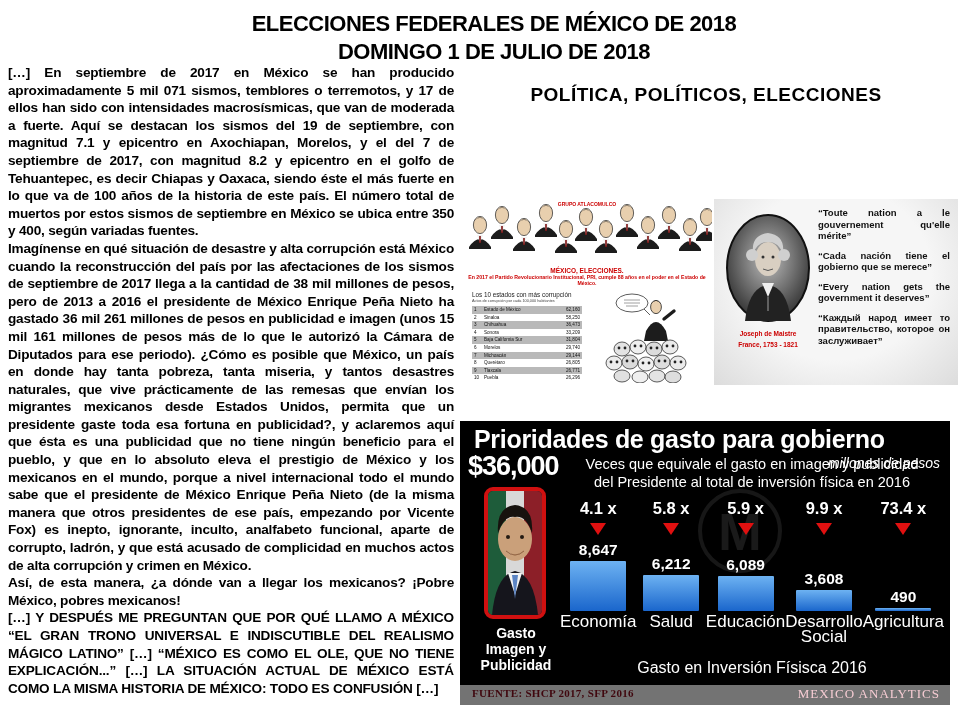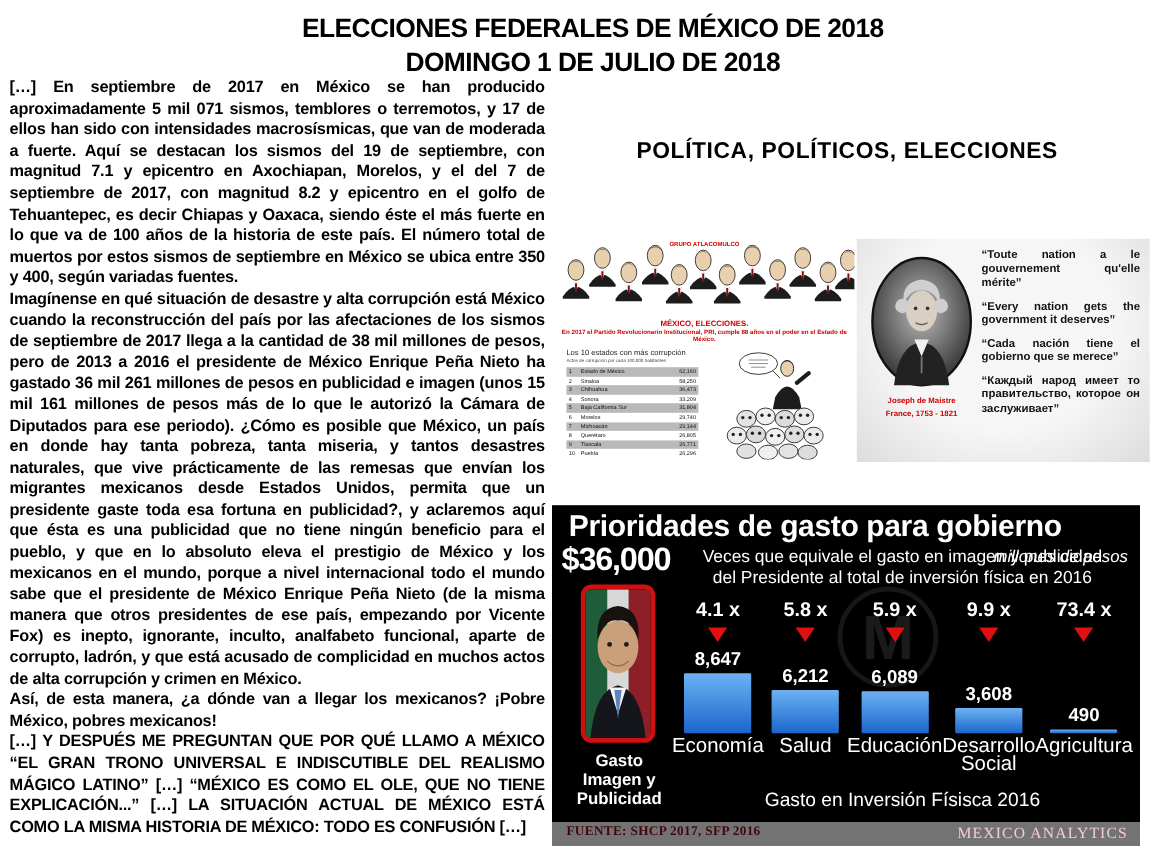--- a/index.html
+++ b/index.html
@@ -9,21 +9,21 @@
   
   .hdr { position:absolute; top:10px; left:0; width:960px; text-align:center; }
   .hdr .l1, .hdr .l2 { font-weight:700; font-size:22px; letter-spacing:-0.5px; line-height:28px; color:#000;padding-left:28px; }
 
   
   .article { position:absolute; left:8px; top:64px; width:446px; }
   .article p { font-size:13.6px; font-weight:700; line-height:17.6px; text-align:justify; letter-spacing:-0.2px; color:#000; }
 
   
   .rt { position:absolute; left:455px; top:84px; width:502px; }
-  .rt-head { text-align:center; font-weight:700; font-size:19px; letter-spacing:0.5px; margin-bottom:10px;margin-top:32px; }
+  .rt-head { text-align:center; font-weight:700; font-size:19px; letter-spacing:0.5px; margin-bottom:10px; }
   .rt-quote { font-weight:700; font-size:16px; line-height:21px; text-align:justify; letter-spacing:0.3px; }
 
   .img-row { position:absolute; left:458px; top:199px; width:500px; height:192px; }
   .panelA { position:absolute; left:4px; top:0; width:250px; height:190px; background:#fff; }
   .panelA svg { display:block; }
   .grupo-label { position:absolute; left:0; top:2px; width:250px; text-align:center; font-size:5px; font-weight:700; color:#c00; z-index:2; }
   .cartoon-cap { position:absolute; top:68px; left:0; width:250px; text-align:center; }
   .cartoon-cap .t { font-size:6.5px; font-weight:700; color:#c00; }
   .cartoon-cap .s { font-size:5.2px; font-weight:700; color:#c00; }
 
@@ -257,22 +257,22 @@
           <circle cx="38" cy="44" r="1.5" fill="#333"></circle>
             <circle cx="48" cy="44" r="1.5" fill="#333"></circle>
           <path d="M38,56 Q43,59 48,56" stroke="#555" stroke-width="1" fill="none"></path>
           <line x1="43" y1="84" x2="43" y2="98" stroke="#777" stroke-width="1.5"></line>
         </svg>
         <div class="maistre-cap">Joseph de Maistre</div>
         <div class="maistre-cap">France, 1753 - 1821</div>
       </div>
       <div class="maistre-quotes">
         <p>“Toute nation a le gouvernement qu'elle mérite”</p>
+        <p>“Cada nación tiene el gobierno que se merece”</p>
         <p>“Every nation gets the government it deserves”</p>
-        <p>“Cada nación tiene el gobierno que se merece”</p>
         <p>“Каждый народ имеет то правительство, которое он заслуживает”</p>
       </div>
     </div>
   </div>
 
   <div class="chart-panel">
     <div class="cp-title">Prioridades de gasto para gobierno</div>
     <div class="cp-units">millones de pesos</div>
     <div class="cp-big">$36,000</div>
 

